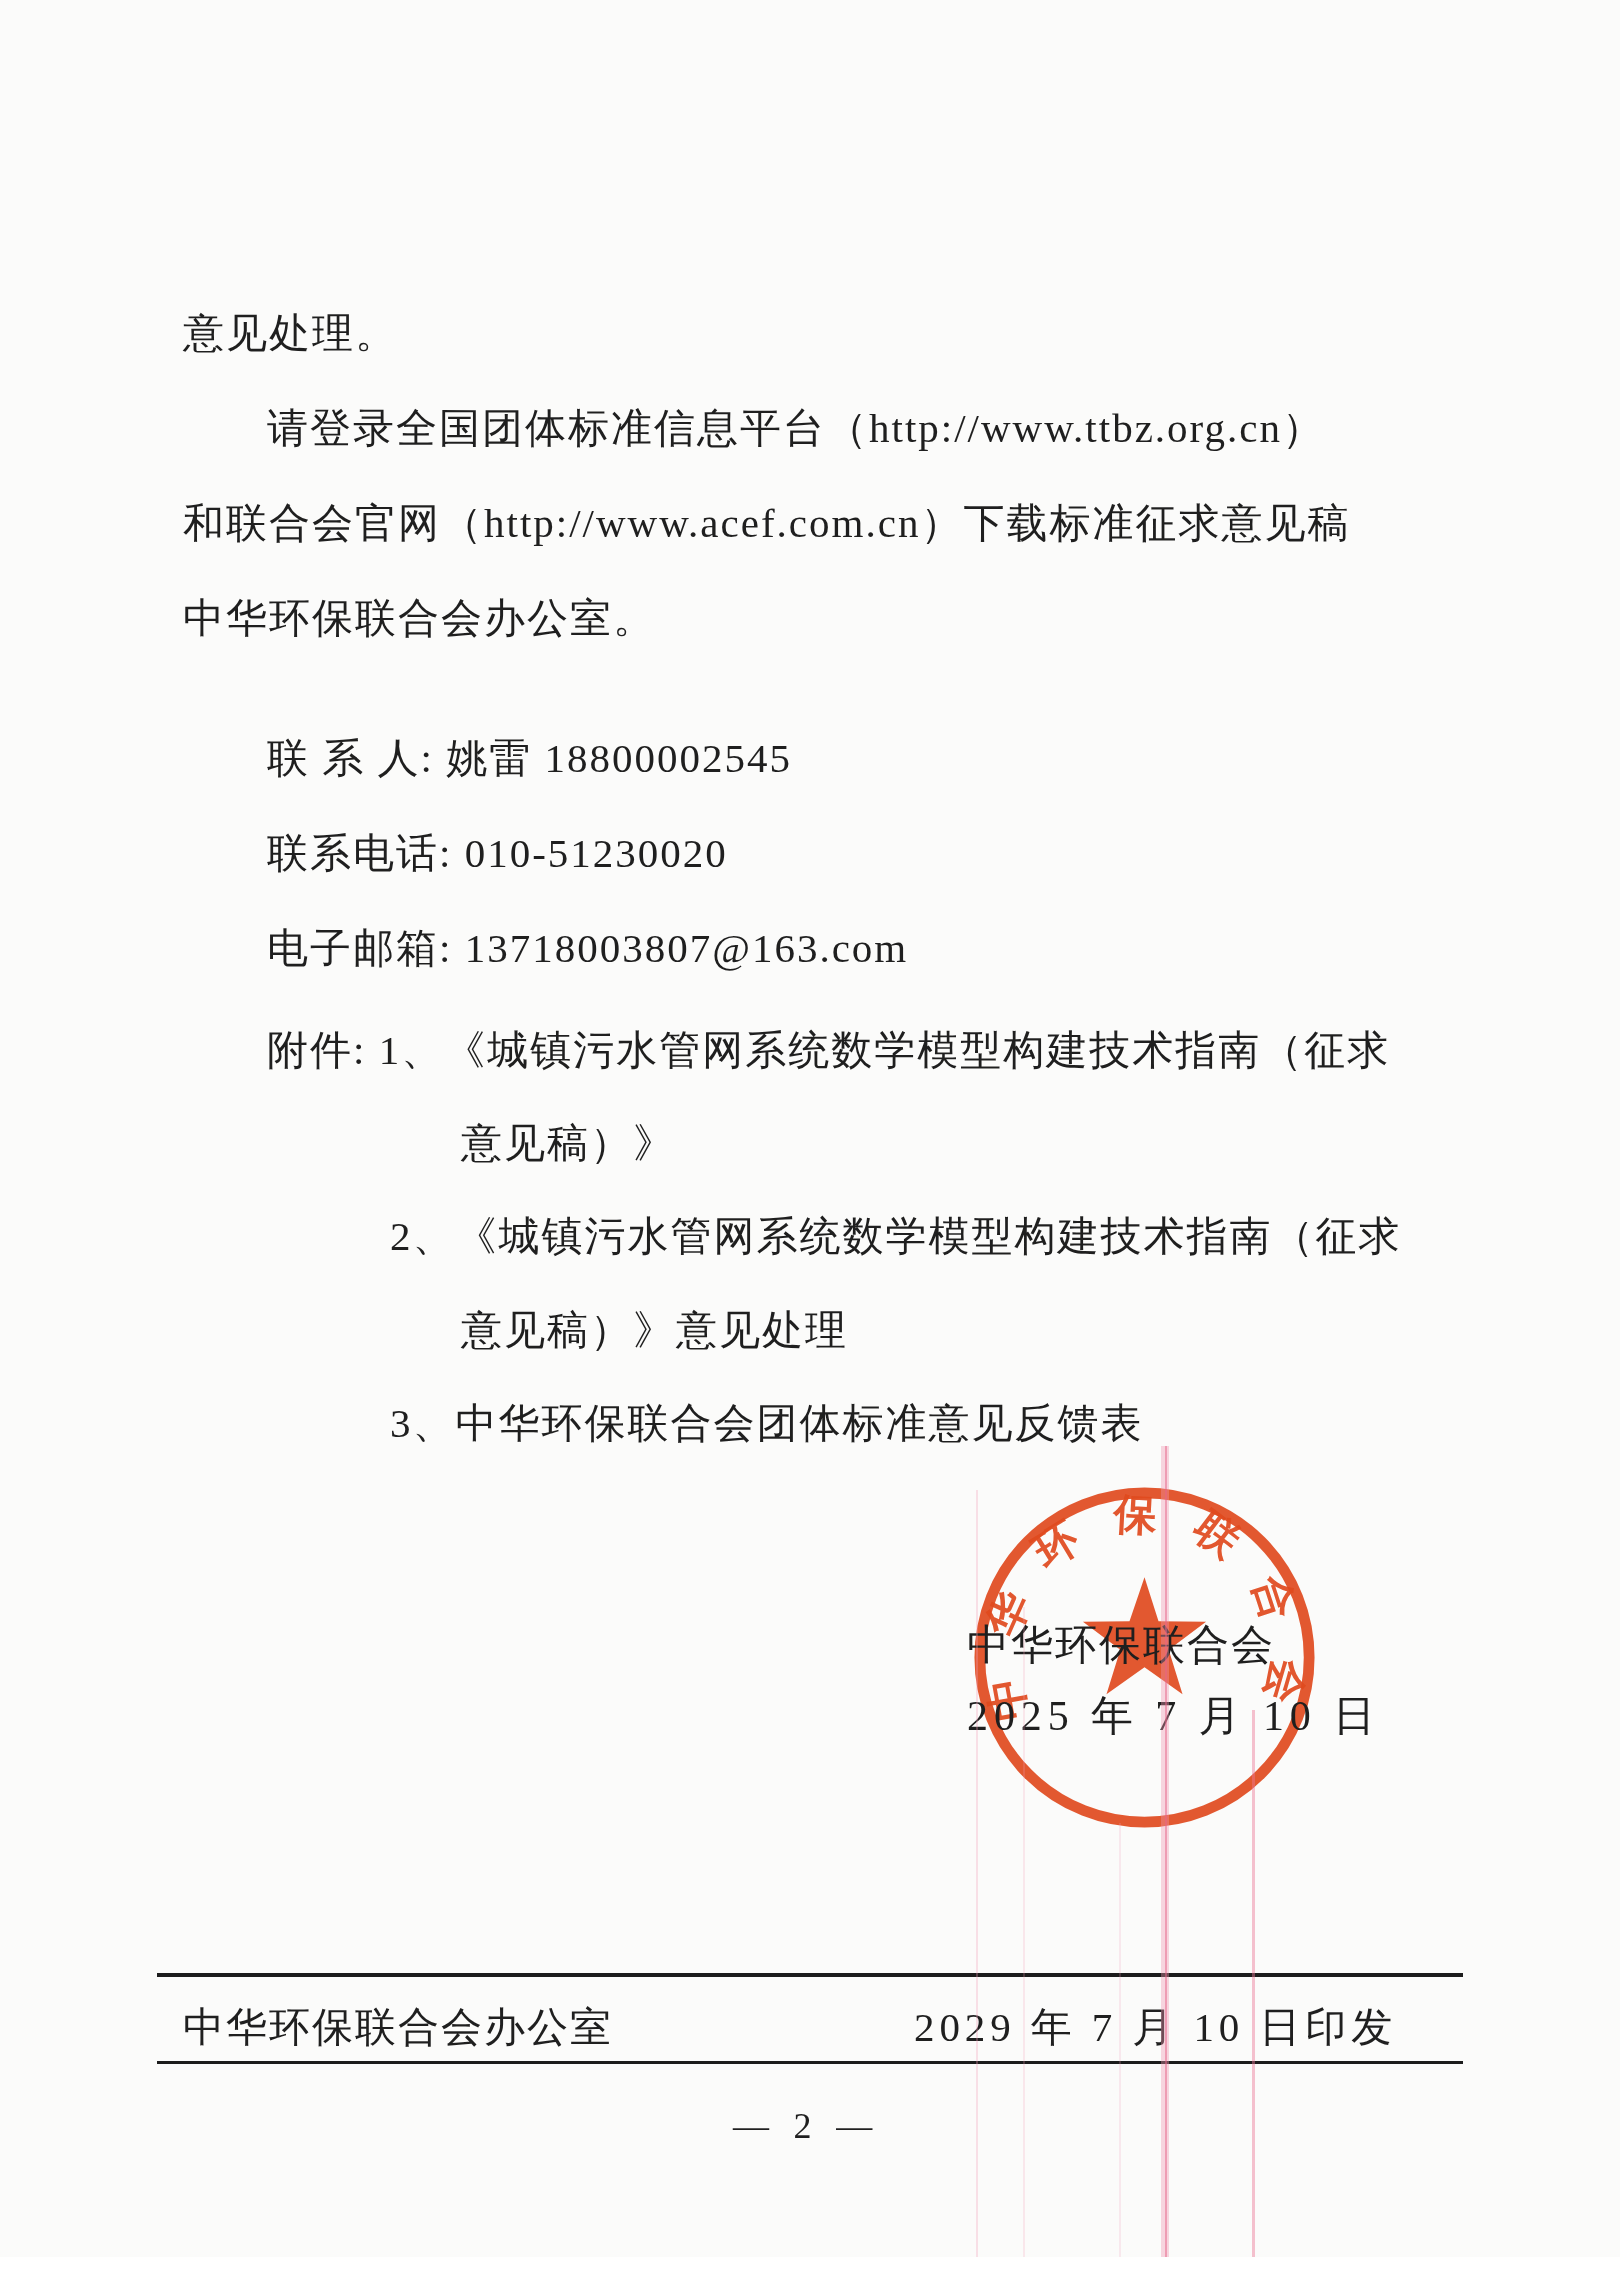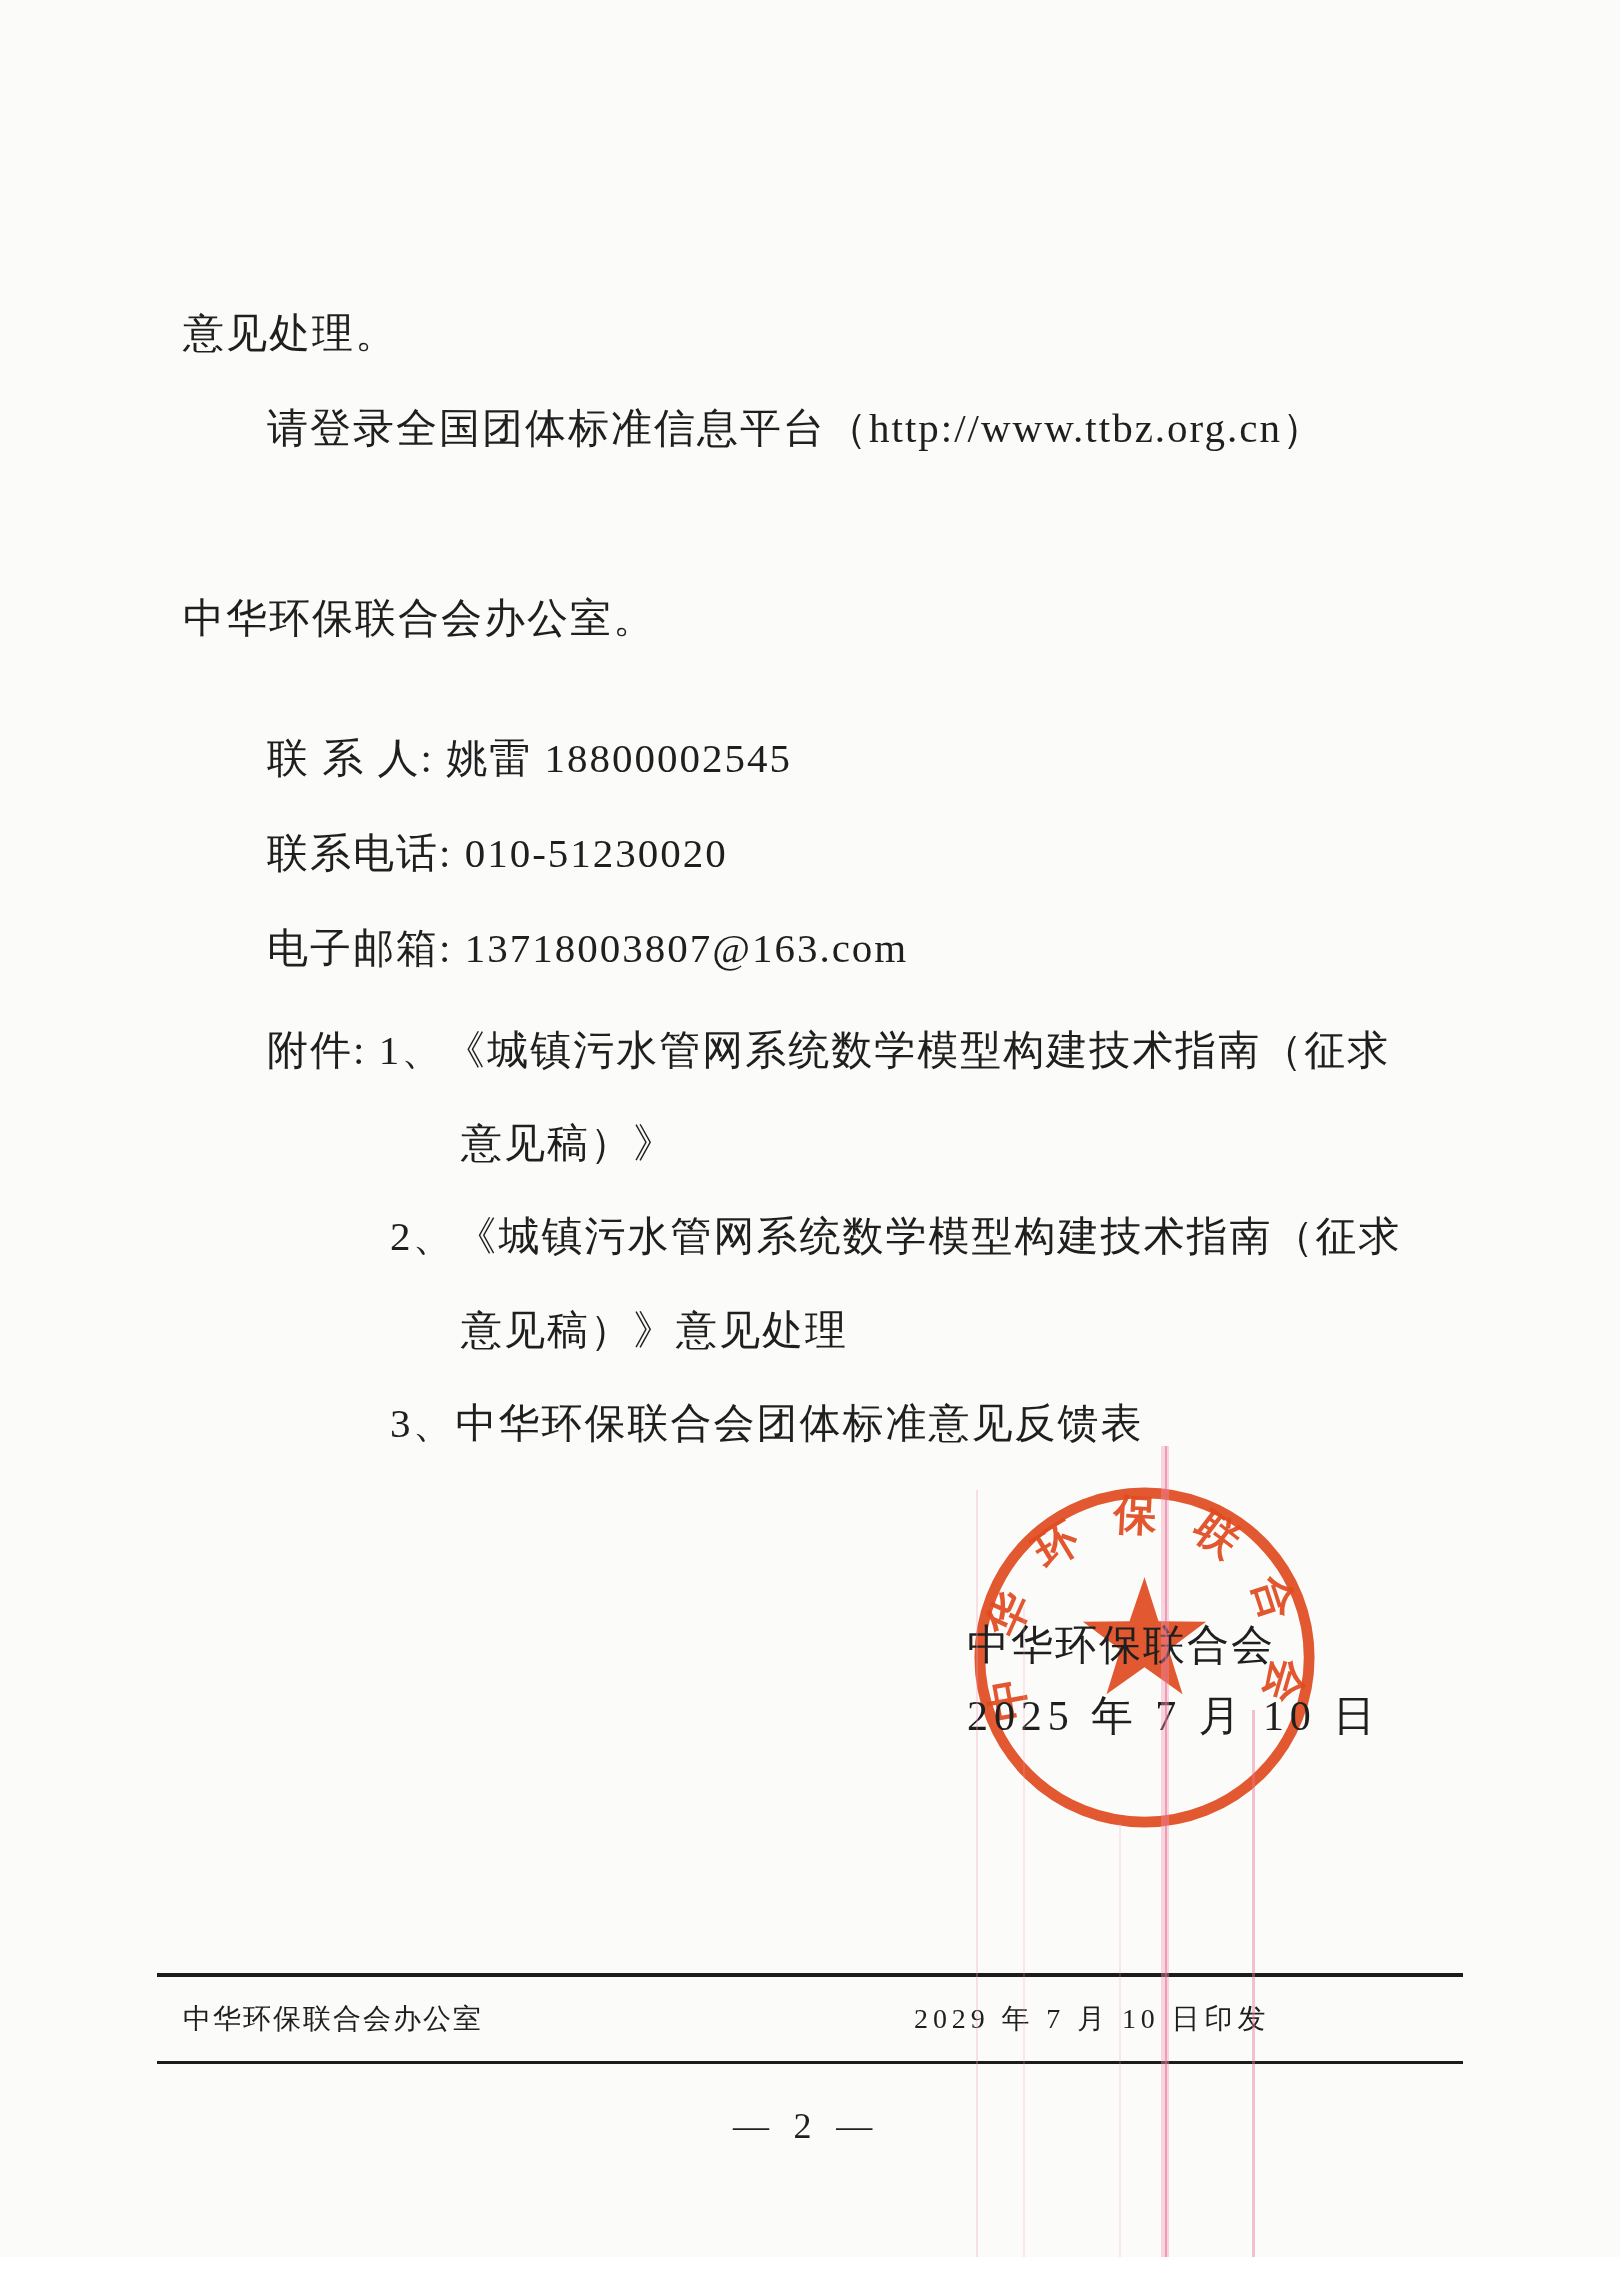--- a/index.html
+++ b/index.html
@@ -23,21 +23,21 @@
     position:absolute;
     font-size:42px;
     letter-spacing:2px;
     white-space:pre;
     z-index:3;
   }
   .seal-svg{position:absolute;left:970px;top:1485px;z-index:2;}
   .rule{position:absolute;left:157px;width:1306px;background:#1c1c1c;z-index:1;}
   .footer-text{
     position:absolute;
-    font-size:28px;
+    font-size:41px;
     letter-spacing:2px;
     white-space:pre;
     z-index:3;
   }
   .pagenum{
     position:absolute;
     left:733px;top:2105px;
     font-size:36px;
     letter-spacing:7.8px;
     white-space:pre;
@@ -48,20 +48,21 @@
     background:#ffffff;z-index:6;
   }
 </style>
 </head>
 <body>
 
 <div class="page">
 
   <div class="bline" style="left:183px;top:310px">意见处理。</div>
   <div class="bline" style="left:267px;top:405px">请登录全国团体标准信息平台（http://www.ttbz.org.cn）</div>
+  <div class="bline" style="left:183px;top:500px">和联合会官网（http://www.acef.com.cn）下载标准征求意见稿</div>
   <div class="bline" style="left:183px;top:595px">中华环保联合会办公室。</div>
   <div class="bline" style="left:267px;top:735px">联 系 人: 姚雷 18800002545</div>
   <div class="bline" style="left:267px;top:830px">联系电话: 010-51230020</div>
   <div class="bline" style="left:267px;top:925px">电子邮箱: 13718003807@163.com</div>
   <div class="bline" style="left:267px;top:1027px">附件: 1、《城镇污水管网系统数学模型构建技术指南（征求</div>
   <div class="bline" style="left:461px;top:1120px">意见稿）》</div>
   <div class="bline" style="left:390px;top:1213px">2、《城镇污水管网系统数学模型构建技术指南（征求</div>
   <div class="bline" style="left:461px;top:1307px">意见稿）》意见处理</div>
   <div class="bline" style="left:390px;top:1400px">3、中华环保联合会团体标准意见反馈表</div>
 

